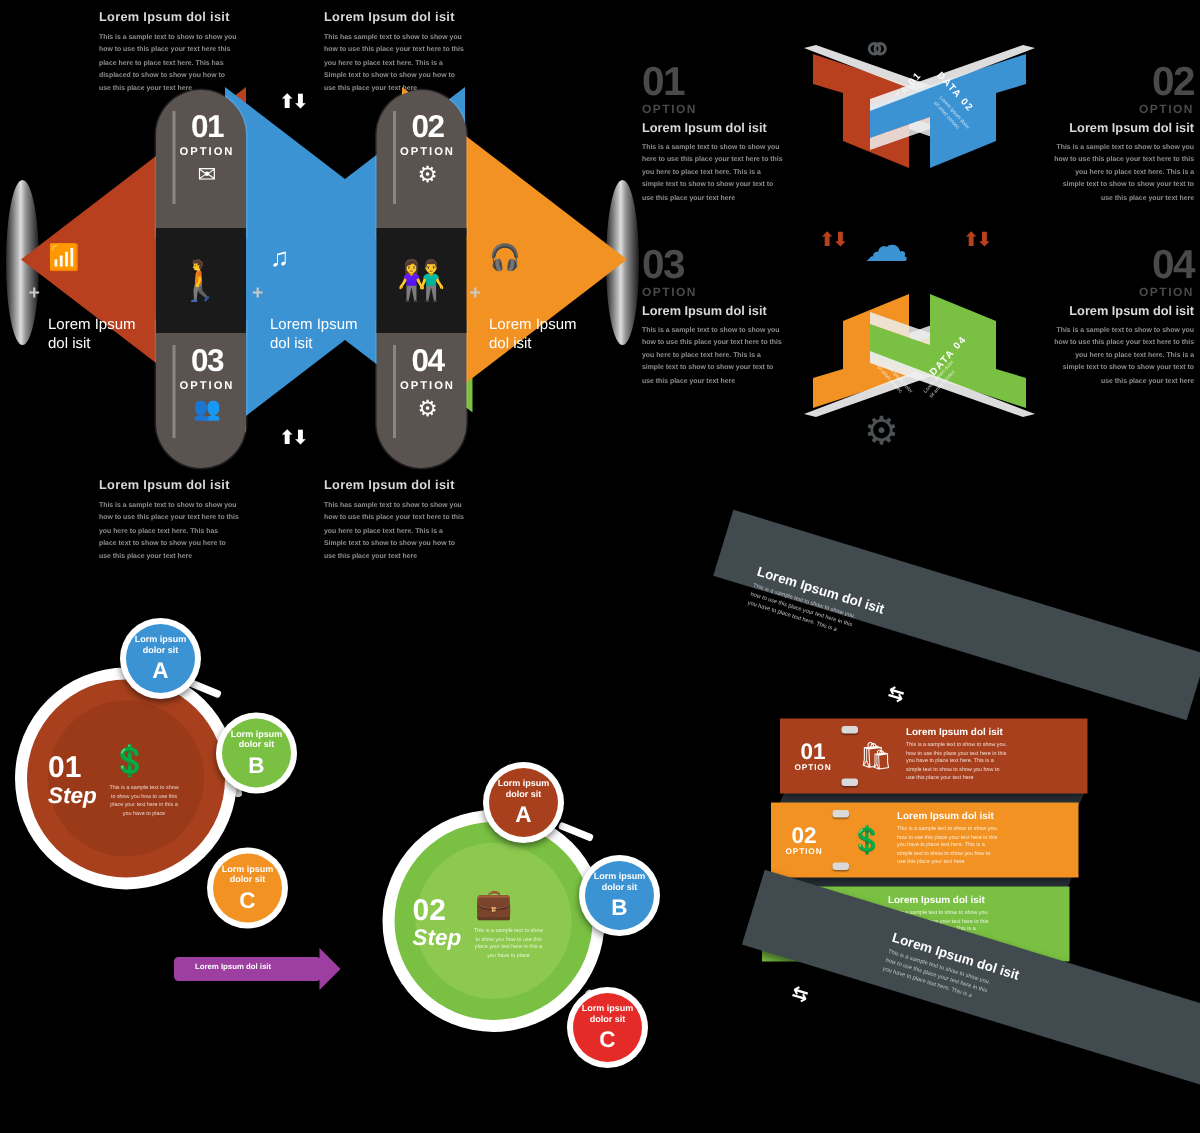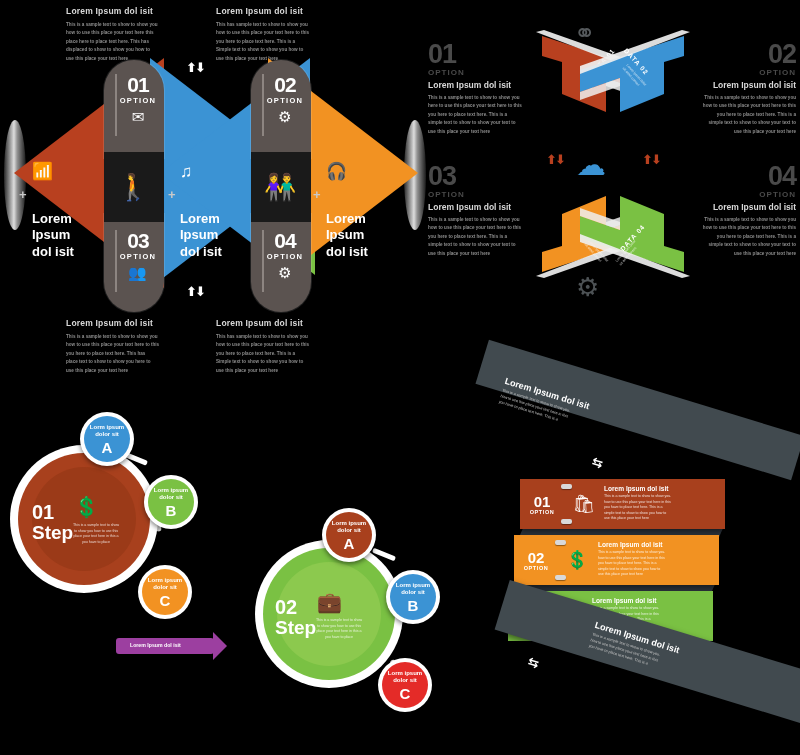--- a/index.html
+++ b/index.html
@@ -51,21 +51,21 @@
   .pnum .o{font-size:7.5px;font-weight:bold;letter-spacing:1.3px;margin-top:1px;}
   .pnum .ic{margin-top:4px;font-size:15px;line-height:1;}
   .pbar{position:absolute;width:1.5px;background:#8d8581;}
 
   .photo{position:absolute;width:60px;height:70px;background:#1a1a1a;
          display:flex;align-items:center;justify-content:center;font-size:26px;}
   .ph-a{left:104px;top:152px;} .ph-b{left:251px;top:152px;}
 
   .sidelbl{position:absolute;width:78px;}
   .sidelbl .sic{font-size:17px;line-height:1;margin-bottom:2px;display:block;}
-  .sidelbl .stx{font-size:13px;font-weight:bold;line-height:1.25;margin-top:31px;}
+  .sidelbl .stx{font-size:10px;font-weight:normal;line-height:1.25;margin-top:31px;}
   .plus{position:absolute;font-size:13px;color:#c9c9c9;font-weight:bold;}
 
   .updown{position:absolute;font-size:13px;letter-spacing:-2px;font-weight:bold;}
 
   
   #p2{left:424px;top:0;width:376px;height:330px;}
   .bigno{position:absolute;}
   .bigno .n{font-size:27px;font-weight:bold;color:#4a4a4a;line-height:.95;letter-spacing:-1px;}
   .bigno .o{font-size:8px;font-weight:bold;color:#4a4a4a;letter-spacing:1px;}
   .bigno .t{font-size:8.5px;font-weight:bold;color:#d8d8d8;margin-top:3px;}
@@ -77,21 +77,21 @@
   .ctr-ic{position:absolute;text-align:center;}
 
   
   #p3{left:0;top:400px;width:480px;height:355px;}
   .stepc{position:absolute;border-radius:50%;background:#fff;
          box-shadow:0 3px 7px rgba(0,0,0,.55);}
   .stepc .inner{position:absolute;inset:8px;border-radius:50%;}
   .stepc .inner2{position:absolute;inset:22px;border-radius:50%;}
   .stepmeta{position:absolute;left:0;top:0;right:0;bottom:0;}
   .stepmeta .sn{position:absolute;font-size:20px;font-weight:bold;line-height:1;}
-  .stepmeta .sw{position:absolute;font-size:19px;font-weight:bold;}
+  .stepmeta .sw{position:absolute;font-size:15px;font-weight:bold;font-style:italic;}
   .stepmeta .si{position:absolute;font-size:20px;}
   .stepmeta .sd{position:absolute;font-size:3.6px;line-height:1.55;text-align:center;
                 color:rgba(255,255,255,.78);white-space:pre-line;}
   .sat{position:absolute;border-radius:50%;background:#fff;
        box-shadow:0 2px 5px rgba(0,0,0,.5);display:flex;align-items:center;justify-content:center;}
   .sat .sin{position:absolute;inset:4px;border-radius:50%;display:flex;flex-direction:column;
             align-items:center;justify-content:center;}
   .sat .st{font-size:6px;font-weight:bold;line-height:1.25;text-align:center;}
   .sat .sl{font-size:15px;font-weight:bold;line-height:1;margin-top:1px;}
   .conn{position:absolute;background:#fff;border-radius:2px;box-shadow:0 1px 2px rgba(0,0,0,.5);}

